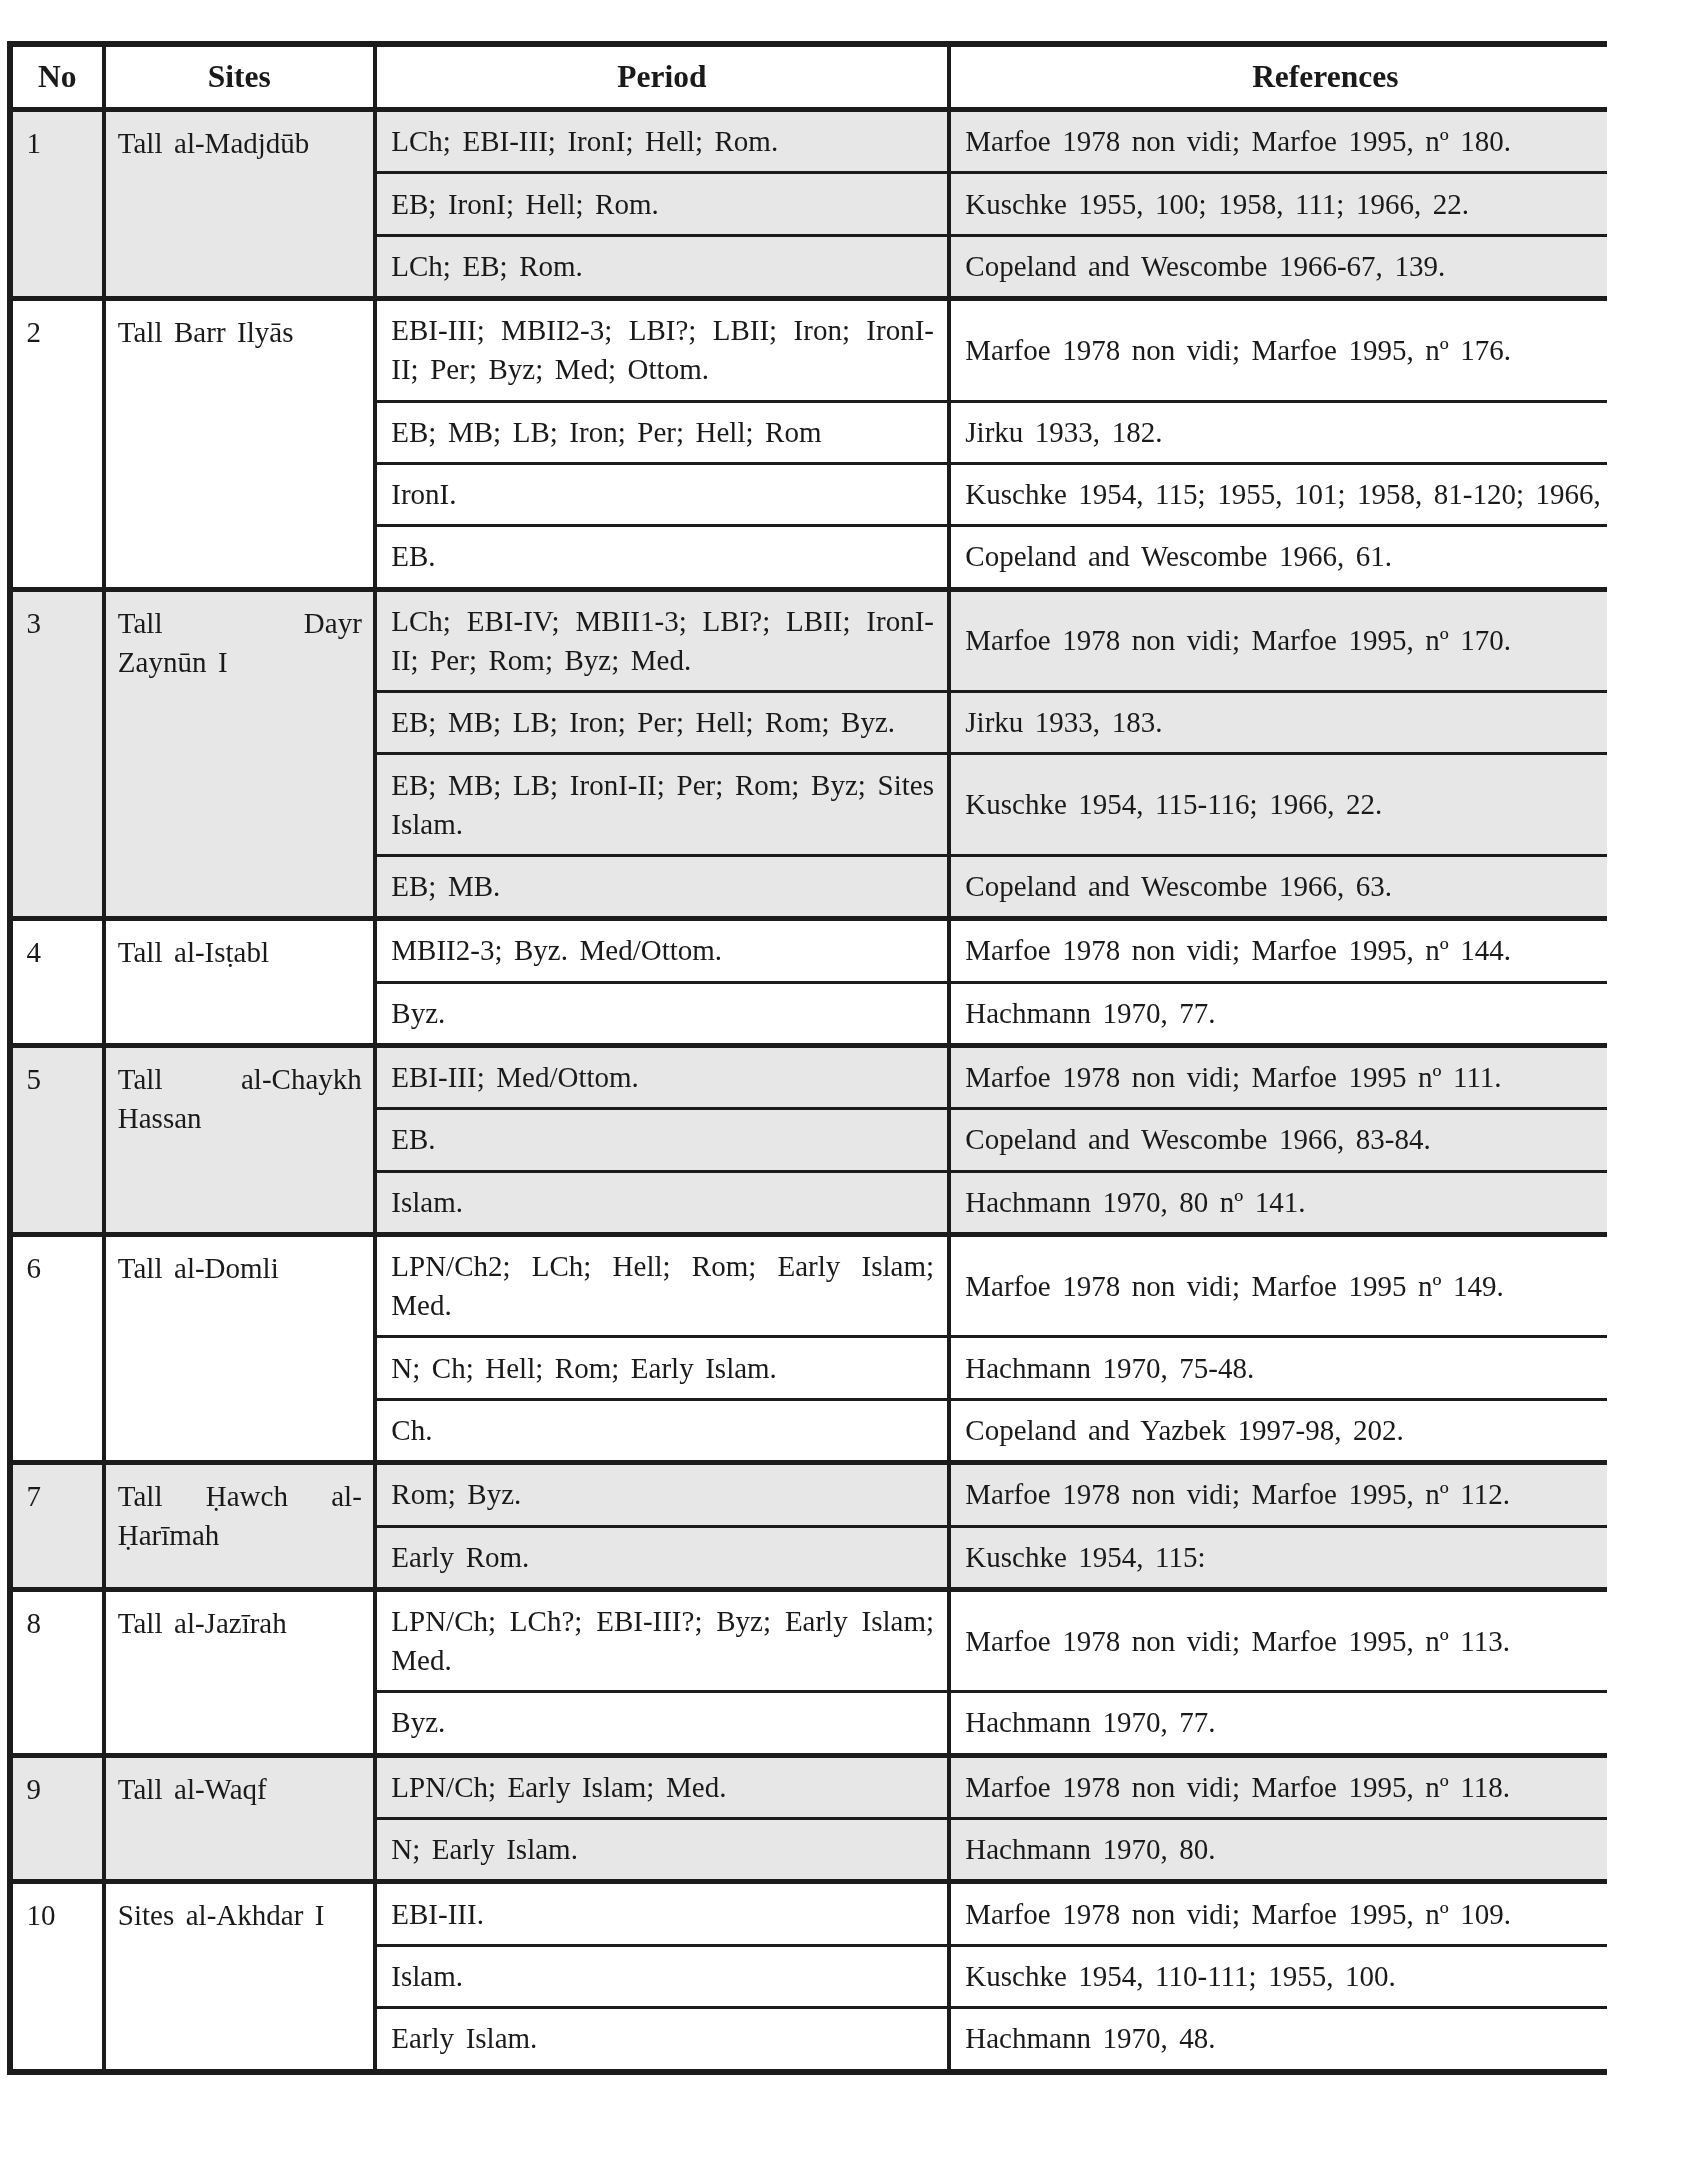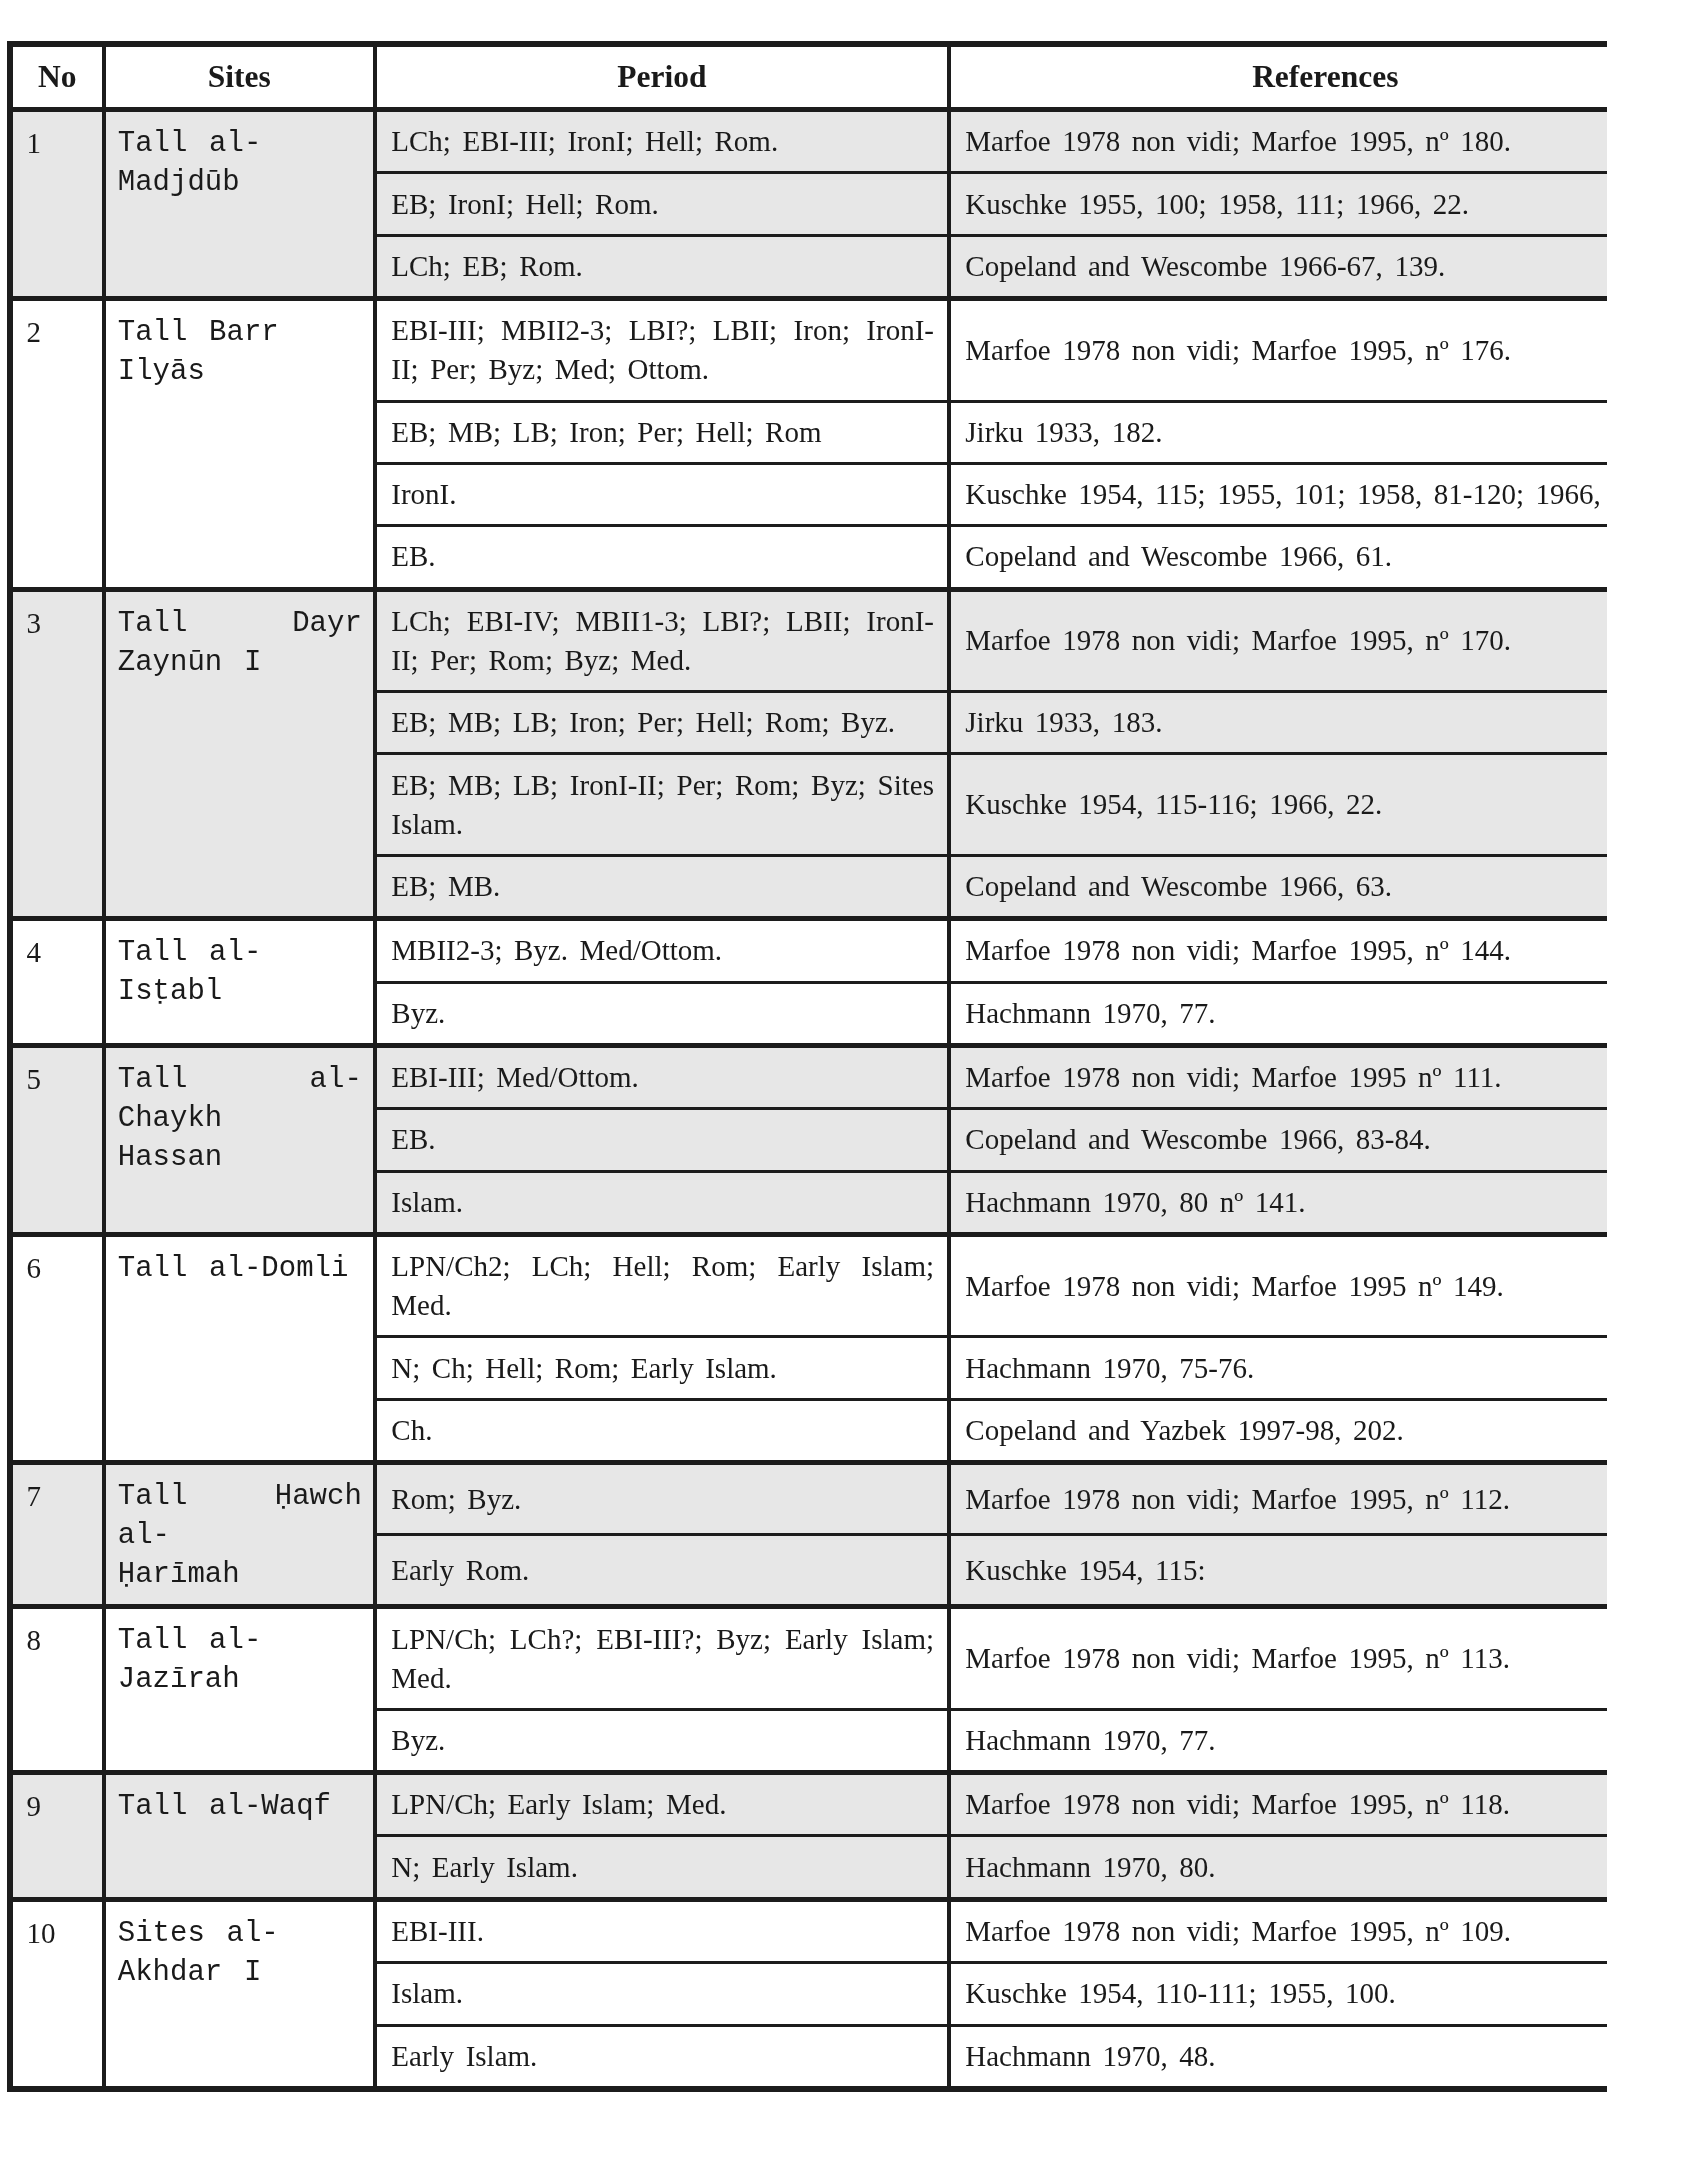--- a/index.html
+++ b/index.html
@@ -45,21 +45,20 @@
   tr.group-start td{border-top-width:5.1px;}
   td.no{
     vertical-align:top;
     text-align:left;
     padding:12px 5.1px 10.2px 13.6px;
   }
   td.site{
     vertical-align:top;
     text-align:left;
     padding:12px 11px 10.2px 12px;
-    font-family:Liberation Mono, monospace;
   }
   .site-line{
     display:block;
     text-align:justify;
     text-align-last:justify;
   }
   .site-line:last-child{
     text-align-last:left;
   }
   td.period{
@@ -176,21 +175,21 @@
           <td class="ref shade">Hachmann 1970, 80 nº 141.</td>
         </tr>
         <tr class="group-start">
           <td class="no" rowspan="3">6</td>
           <td class="site" rowspan="3">Tall al-Domli</td>
           <td class="period">LPN/Ch2; LCh; Hell; Rom; Early Islam; Med.</td>
           <td class="ref">Marfoe 1978 non vidi; Marfoe 1995 nº 149.</td>
         </tr>
         <tr>
           <td class="period">N; Ch; Hell; Rom; Early Islam.</td>
-          <td class="ref">Hachmann 1970, 75-76.</td>
+          <td class="ref">Hachmann 1970, 75-48.</td>
         </tr>
         <tr>
           <td class="period">Ch.</td>
           <td class="ref">Copeland and Yazbek 1997-98, 202.</td>
         </tr>
         <tr class="group-start">
           <td class="no shade" rowspan="2">7</td>
           <td class="site shade" rowspan="2">
             <span class="site-line">Tall Ḥawch al-</span>
             <span class="site-line">Ḥarīmah</span>

